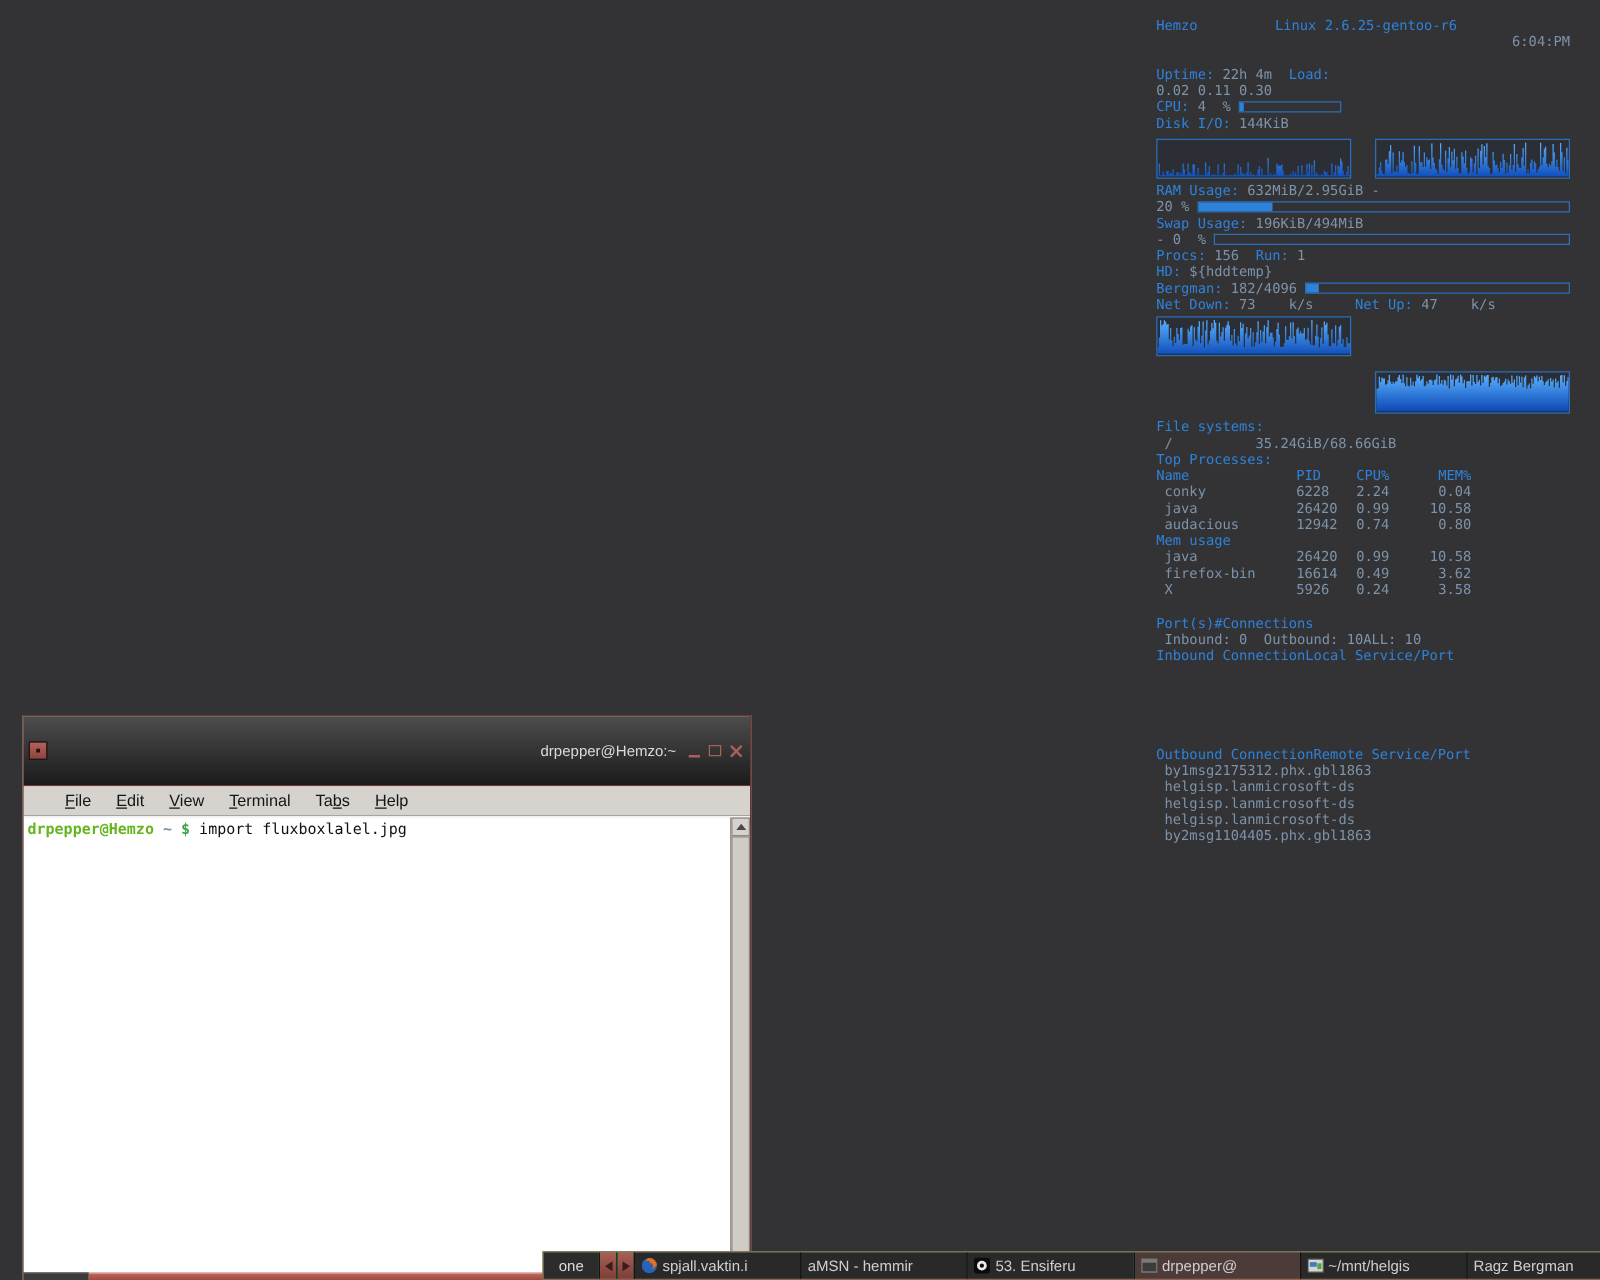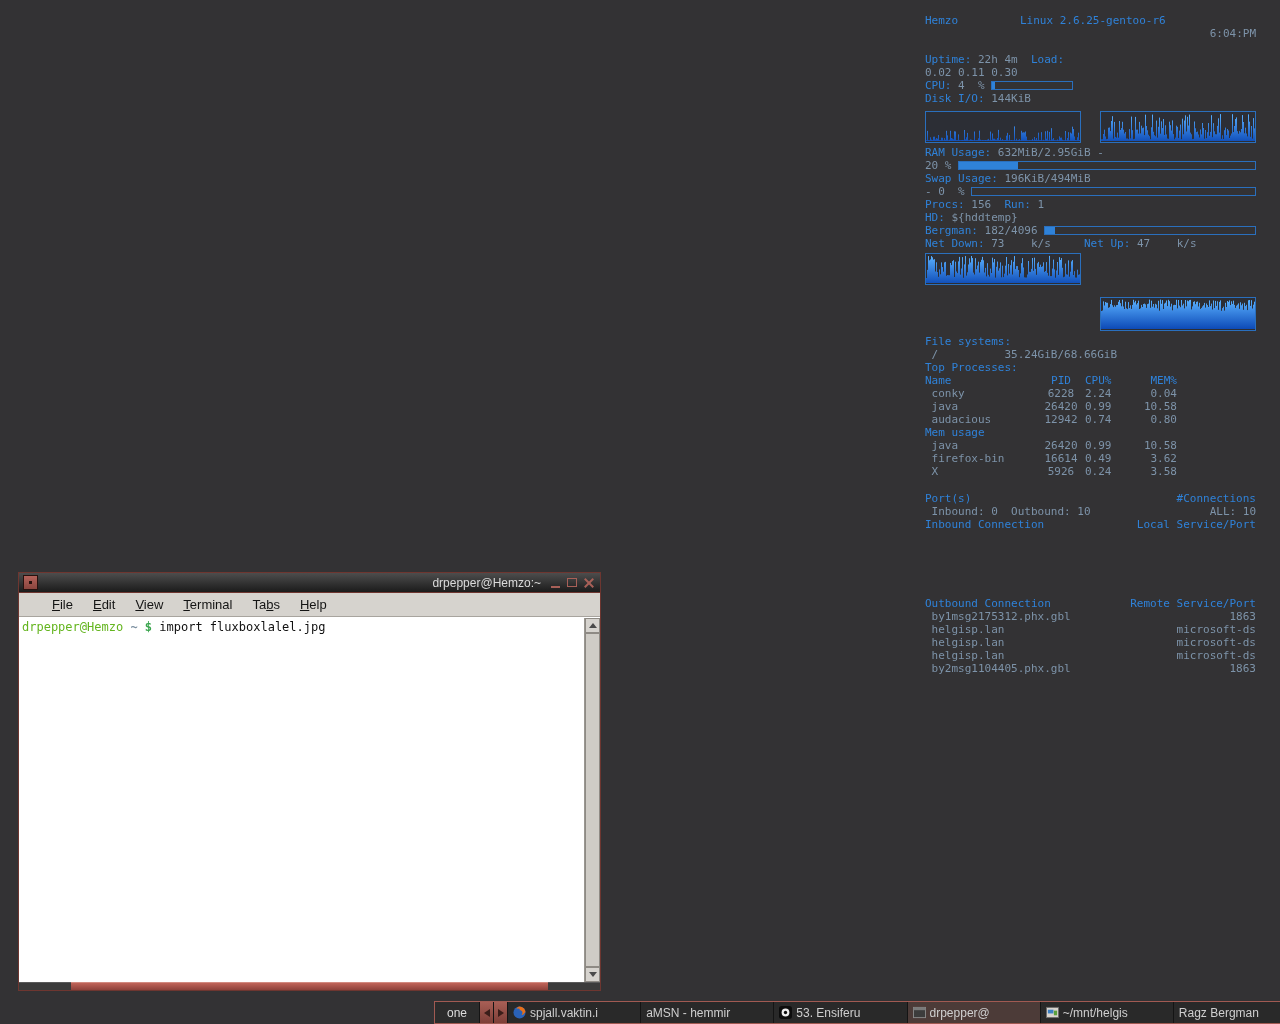--- a/index.html
+++ b/index.html
@@ -2,62 +2,62 @@
 <html><head>
 <meta charset="utf-8">
 <style>
   html,body{margin:0;padding:0}
   body{width:1280px;height:1024px;overflow:hidden;background:#333234;position:relative;
        font-family:"DejaVu Sans Mono",monospace}
 
   
   #conky{position:absolute;left:925px;top:14px;width:331px;font-size:11px;color:#7d93a9}
   #conky .line{height:13px;display:flex;align-items:center;white-space:pre}
-  #conky .sb{justify-content:space-between}
+  #conky .sb{}
   #conky .lbl{color:#2f82d9}
   #conky .val{color:#7d93a9}
   .cbar{height:7px;border:1px solid #2a6fbd;flex:1;background:transparent}
   .cbar i{display:block;height:100%;background:#2f82d9;width:0}
   .cbar.fixed{flex:none;width:80px}
   .graphrow{display:flex;justify-content:space-between;margin:6px 0 3px 0}
   svg.graph{border:1px solid #2a6fbd;display:block;background:rgba(10,30,60,.15)}
   .gleft{display:flex;justify-content:flex-start;margin:3px 0 0 0}
   .gright{display:flex;justify-content:flex-end;margin:12px 0 4px 0}
   .prow{display:flex;white-space:pre}
   .prow .c0{width:112px;overflow:hidden}
-  .prow .c1{width:48px;text-align:center}
+  .prow .c1{width:48px;text-align:left}
   .prow .c2{width:46px;text-align:left}
   .prow .c3{width:46px;text-align:right}
   .mt14{margin-top:14px}
   .mt66{margin-top:66px}
 
   
   #term{position:absolute;left:18px;top:572px;width:583px;border:1px solid #6e3630;background:#d6d3ce;box-sizing:border-box}
   .tbar{height:19px;background:linear-gradient(#4d4d4d,#1b1b1b);display:flex;align-items:center;
-        padding:0 4px;border-bottom:1px solid #6e3630}
+        padding:18px 4px;border-bottom:1px solid #6e3630}
   .tmenu-btn{width:13px;height:13px;background:linear-gradient(#b4625a,#8a453e);border:1px solid #27120f;
         position:relative;flex:none}
   .tmenu-btn i{position:absolute;left:5px;top:5px;width:3px;height:3px;background:#27120f}
   .ttitle{flex:1;text-align:right;color:#dadada;font:12px "Liberation Sans",sans-serif;padding-right:10px;
         overflow:hidden;white-space:nowrap}
   .wbtns{display:flex;align-items:center;gap:7px;padding-right:2px}
   .b-min{width:9px;height:8px;border-bottom:2px solid #a86058}
   .b-max{width:8px;height:7px;border:1px solid #a86058}
   .b-close{position:relative;width:10px;height:10px}
   .b-close::before,.b-close::after{content:"";position:absolute;left:4px;top:-1px;width:2px;height:12px;background:#a86058}
   .b-close::before{transform:rotate(45deg)}
   .b-close::after{transform:rotate(-45deg)}
   .menubar{height:23px;background:#d6d3ce;display:flex;align-items:center;padding-left:23px;
         border-bottom:1px solid #a8a49e;font:13px "Liberation Sans",sans-serif;color:#141414}
   .mitem{padding:2px 10px}
   .accel{text-decoration:underline}
   .term-wrap{display:flex;height:364px;border-top:1px solid #fff}
   .screen{flex:1;background:#ffffff;padding:2px 3px;font:12px "DejaVu Sans Mono",monospace;color:#111;
         border-right:1px solid #9a9791;white-space:pre}
-  .p-user{color:#64b51f;font-weight:normal}
+  .p-user{color:#64b51f;font-weight:bold}
   .p-dir{color:#7b8fa0;font-weight:bold}
   .p-dollar{color:#3aa54d;font-weight:bold}
   .p-cmd{color:#111}
   .scrollbar{width:15px;background:#d8d5d0;display:flex;flex-direction:column}
   .sbtn{height:15px;background:#d6d3ce;border:1px solid #8e8a84;display:flex;align-items:center;justify-content:center;flex:none;box-sizing:border-box}
   .arr-up{width:0;height:0;border-left:4px solid transparent;border-right:4px solid transparent;border-bottom:5px solid #4a4a4a}
   .arr-down{width:0;height:0;border-left:4px solid transparent;border-right:4px solid transparent;border-top:5px solid #4a4a4a}
   .sthumb{flex:1;background:#cfccc6;border:1px solid #8e8a84;box-sizing:border-box}
   .resize{height:8px;display:flex}
   .grip{width:52px;background:#3b3b3b;border-top:1px solid #5a5a5a;box-sizing:border-box}

